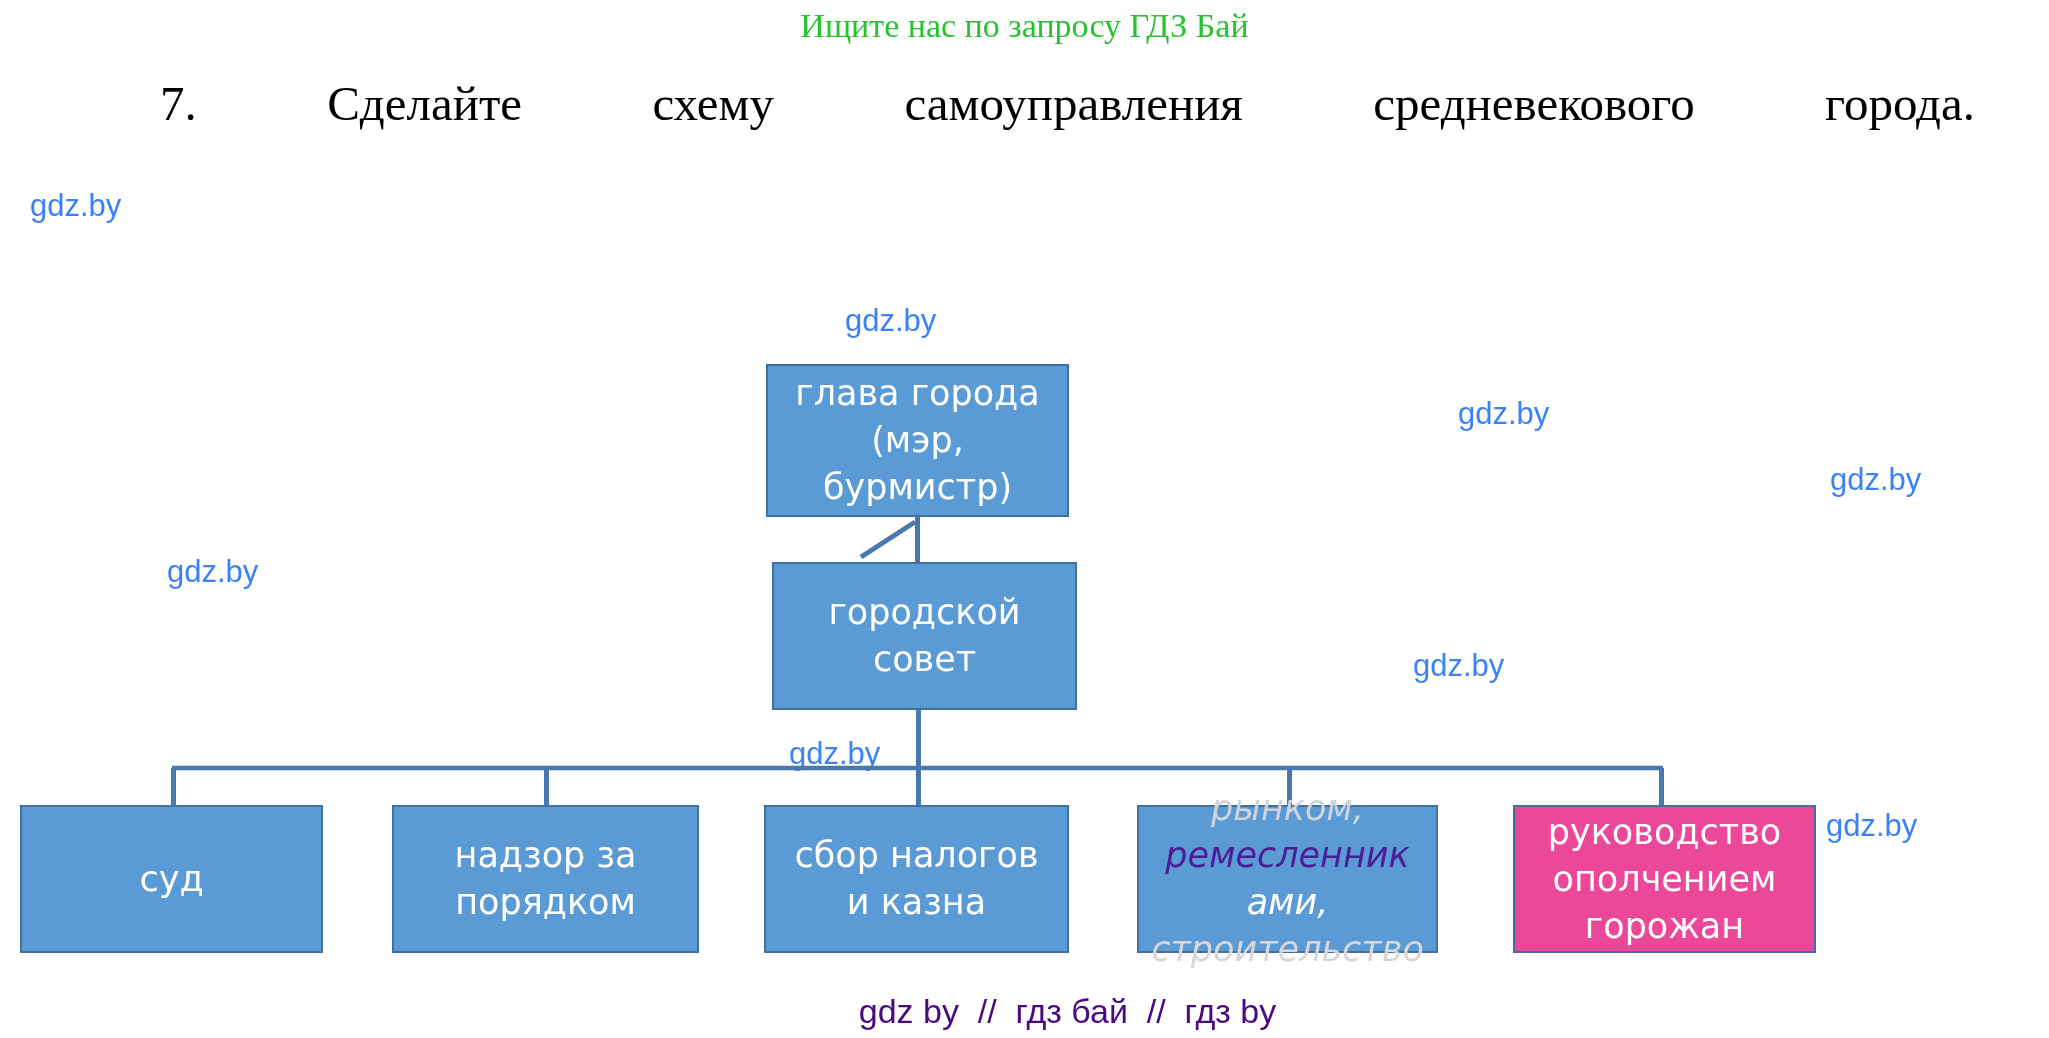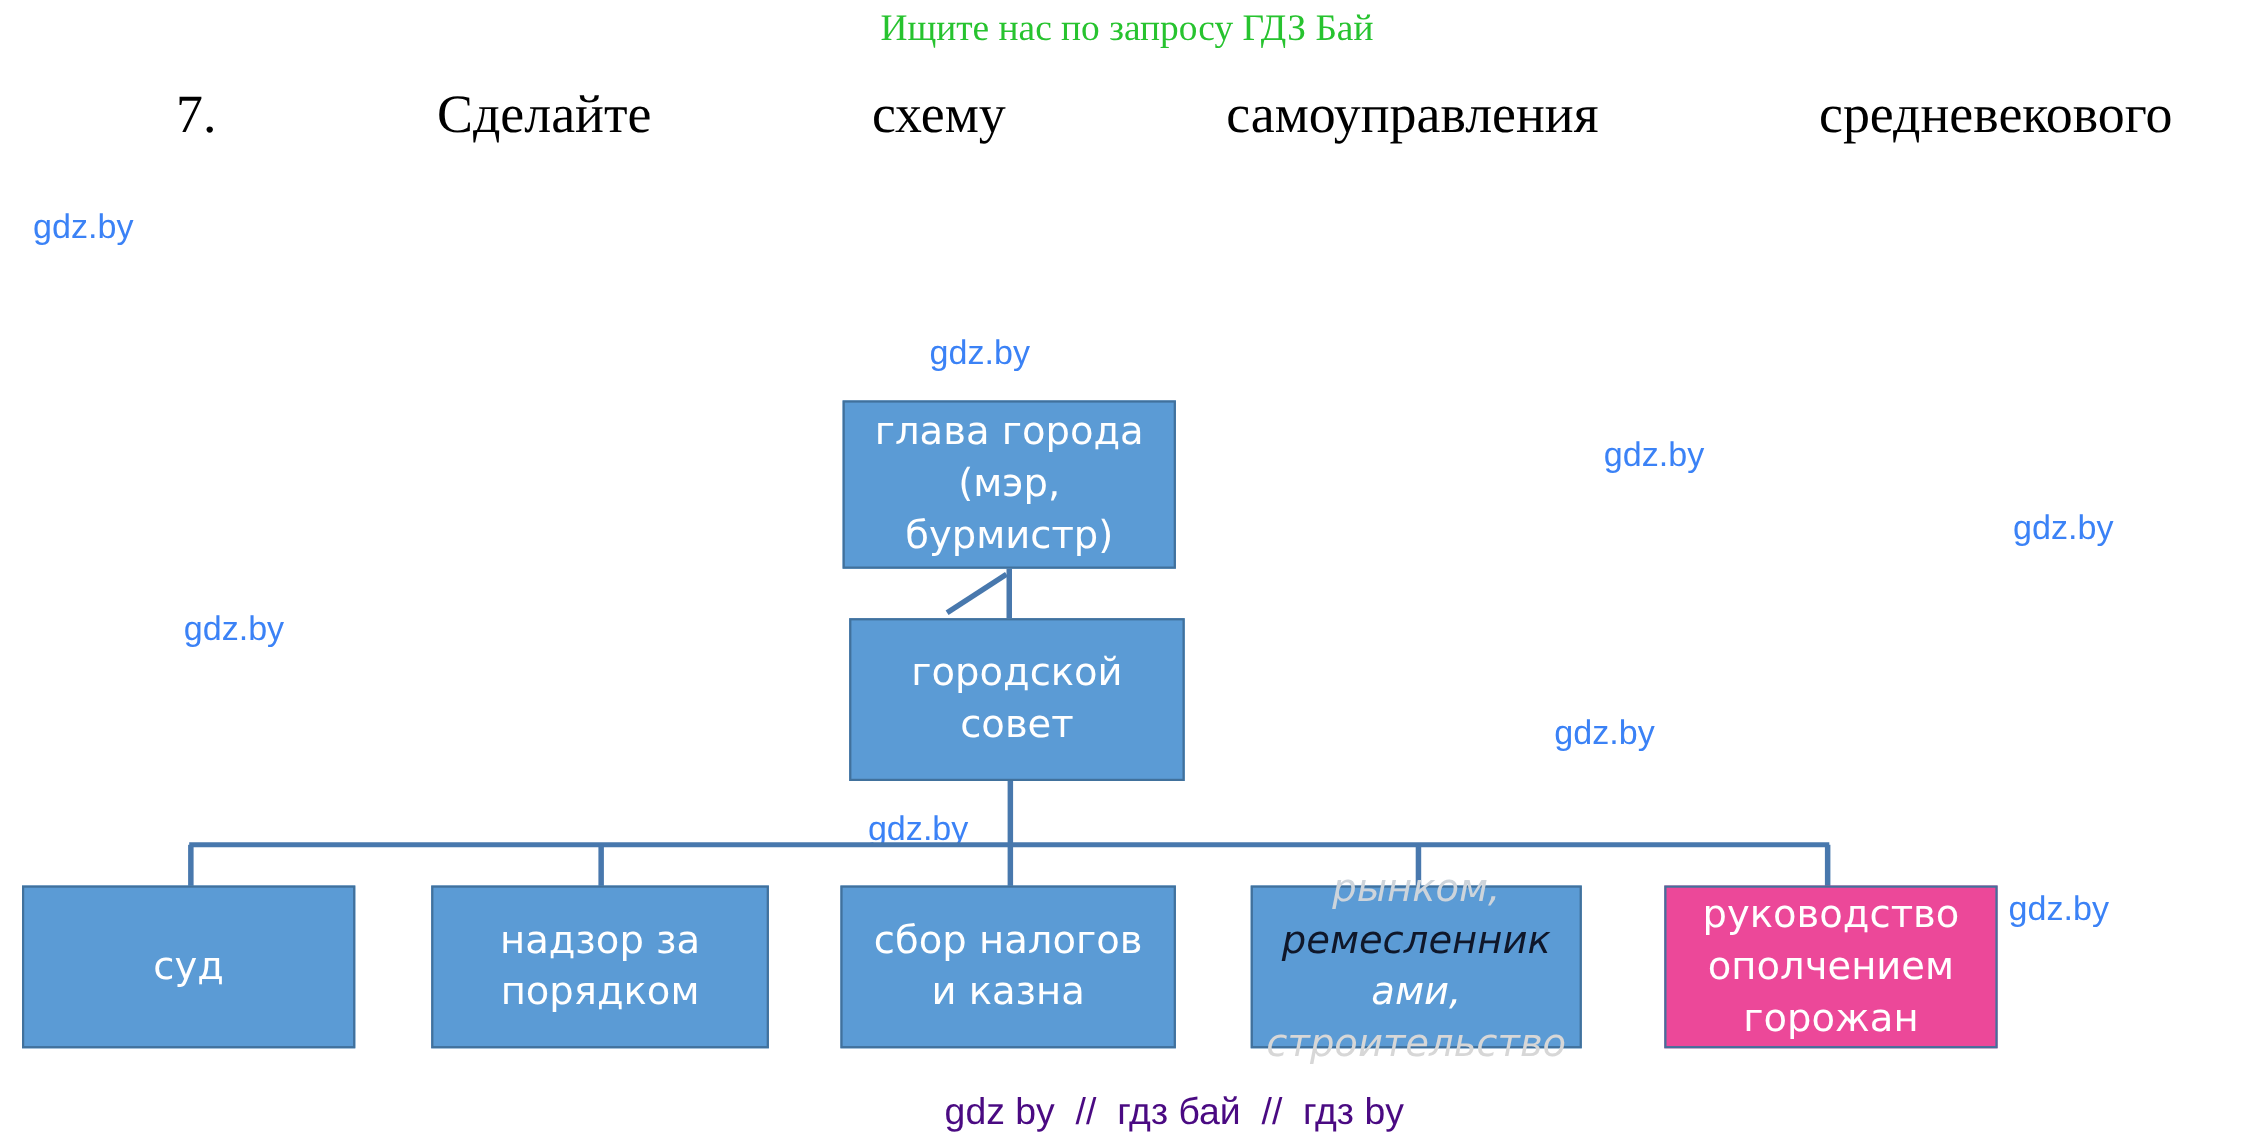--- a/index.html
+++ b/index.html
@@ -71,20 +71,21 @@
 <div id="stage">
 
   <div class="promo" style="color: rgb(39, 195, 47);">Ищите нас по запросу ГДЗ Бай</div>
 
   <div class="title-row" id="title-row">
       <span>7.</span>
       <span>Сделайте</span>
       <span>схему</span>
       <span>самоуправления</span>
       <span>средневекового</span>
+      <span>города.</span>
     </div>
 
   <div id="wm-layer">
       <div class="watermark" style="left: 30px; top: 188px;">gdz.by</div>
       <div class="watermark" style="left: 845px; top: 303px;">gdz.by</div>
       <div class="watermark" style="left: 1458px; top: 396px;">gdz.by</div>
       <div class="watermark" style="left: 1830px; top: 462px;">gdz.by</div>
       <div class="watermark" style="left: 167px; top: 554px;">gdz.by</div>
       <div class="watermark" style="left: 1413px; top: 648px;">gdz.by</div>
       <div class="watermark" style="left: 789px; top: 736px;">gdz.by</div>
@@ -121,21 +122,21 @@
     <span>надзор за
 порядком</span>
   </div>
 
   <div class="node" style="left: 764px; top: 805px; width: 305px; height: 148px; background: rgb(91, 155, 213); border-color: rgb(65, 113, 156);">
     <span>сбор налогов
 и казна</span>
   </div>
 
   <div class="node" style="left: 1137px; top: 805px; width: 301px; height: 148px; overflow: visible; background: rgb(91, 155, 213); border-color: rgb(65, 113, 156); font-style: italic;">
-    <div class="overflow-text" id="market-text"><div style="color: rgb(205, 212, 219);">рынком,</div><div style="color: #0f172a;">ремесленник</div><div style="color: rgb(255, 255, 255);">ами,</div><div style="color: rgb(215, 215, 215);">строительство</div></div>
+    <div class="overflow-text" id="market-text"><div style="color: rgb(205, 212, 219);">рынком,</div><div style="color: #4c1d95;">ремесленник</div><div style="color: rgb(255, 255, 255);">ами,</div><div style="color: rgb(215, 215, 215);">строительство</div></div>
   </div>
 
   <div class="node" style="left: 1513px; top: 805px; width: 303px; height: 148px; background: #ec4899; border-color: rgb(65, 113, 156);">
     <span>руководство
 ополчением
 горожан</span>
   </div>
 
   <div class="footer-tags" style="color: rgb(74, 10, 130);">gdz by  //  гдз бай  //  гдз by</div>
 

